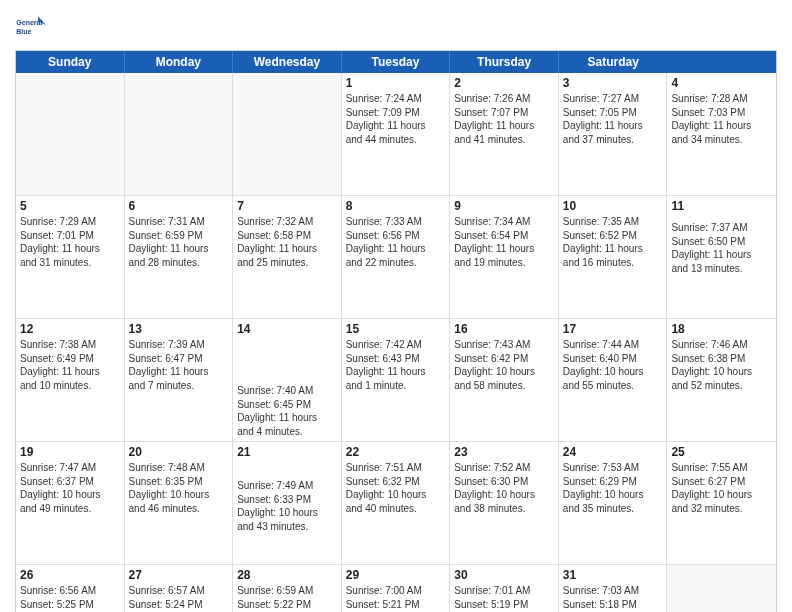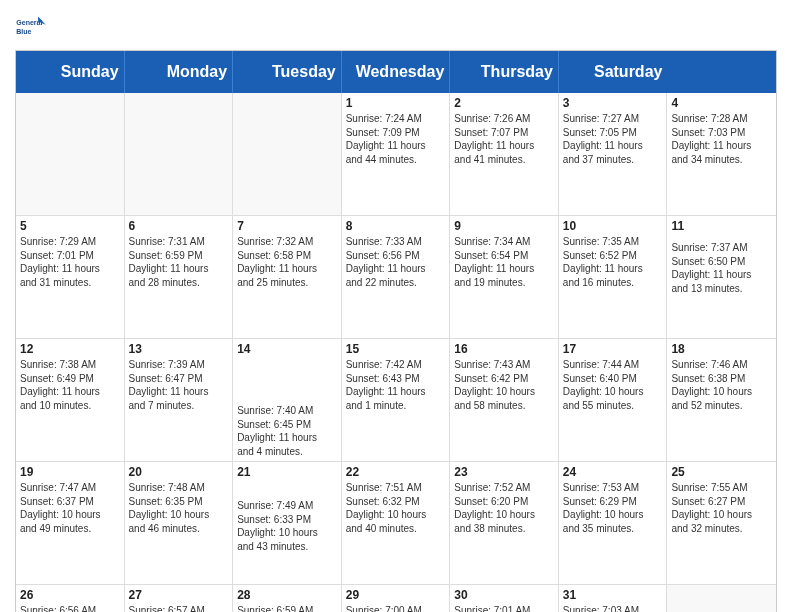--- a/index.html
+++ b/index.html
@@ -56,24 +56,24 @@
       flex-direction: column;
       border: 1px solid #ccc;
     }
     .day-headers {
       display: grid;
       grid-template-columns: repeat(7, 1fr);
       background: #1a5fb4;
     }
     .day-header {
       color: #fff;
-      font-size: 16px;
+      font-size: 12px;
       font-weight: bold;
-      padding: 12px 5px;
-      text-align: right;
+      padding: 4px 5px;
+      text-align: center;
       border-right: 1px solid #3a7fd4;
     }
     .day-header:last-child { border-right: none; }
     .calendar-grid {
       display: grid;
       grid-template-columns: repeat(7, 1fr);
       grid-template-rows: repeat(5, 1fr);
       flex: 1;
     }
     .cell {
@@ -122,22 +122,22 @@
     <div class="title-block">
       <div class="month-title"></div>
       <div class="location"></div>
     </div>
   </div>
 
   <div class="calendar">
     <div class="day-headers">
     <div class="day-header">Sunday</div>
         <div class="day-header">Monday</div>
+        <div class="day-header">Wednesday</div>
         <div class="day-header">Tuesday</div>
-        <div class="day-header">Wednesday</div>
         <div class="day-header">Thursday</div>
         <div class="day-header">Saturday</div>
       </div>
     <div class="calendar-grid">
     <div class="cell empty"></div>
         <div class="cell empty"></div>
         <div class="cell empty"></div>
         <div class="cell">
           <div class="day-num">1</div>
           <div class="cell-text" style="white-space: pre-line;">Sunrise: 7:24 AM
@@ -288,21 +288,21 @@
         <div class="cell">
           <div class="day-num">22</div>
           <div class="cell-text" style="white-space: pre-line;">Sunrise: 7:51 AM
 Sunset: 6:32 PM
 Daylight: 10 hours
 and 40 minutes.</div>
         </div>
         <div class="cell">
           <div class="day-num">23</div>
           <div class="cell-text" style="white-space: pre-line;">Sunrise: 7:52 AM
-Sunset: 6:20 PM
+Sunset: 6:30 PM
 Daylight: 10 hours
 and 38 minutes.</div>
         </div>
         <div class="cell">
           <div class="day-num">24</div>
           <div class="cell-text" style="white-space: pre-line;">Sunrise: 7:53 AM
 Sunset: 6:29 PM
 Daylight: 10 hours
 and 35 minutes.</div>
         </div>

